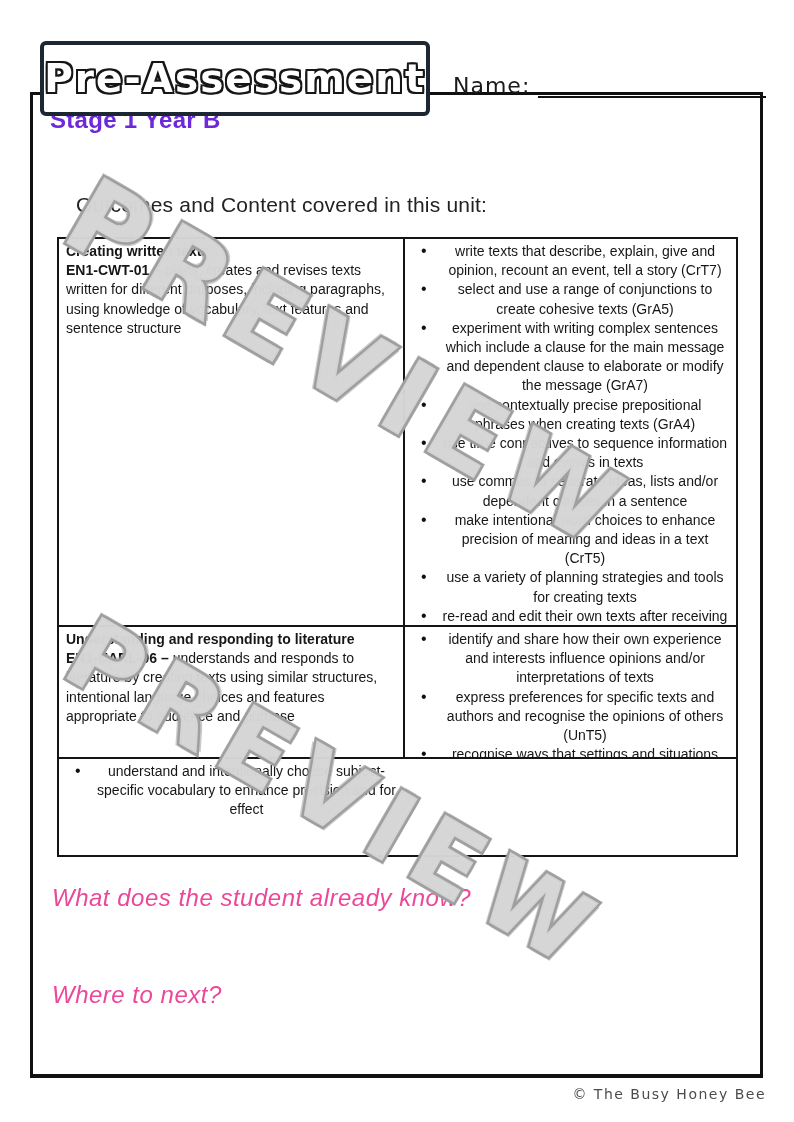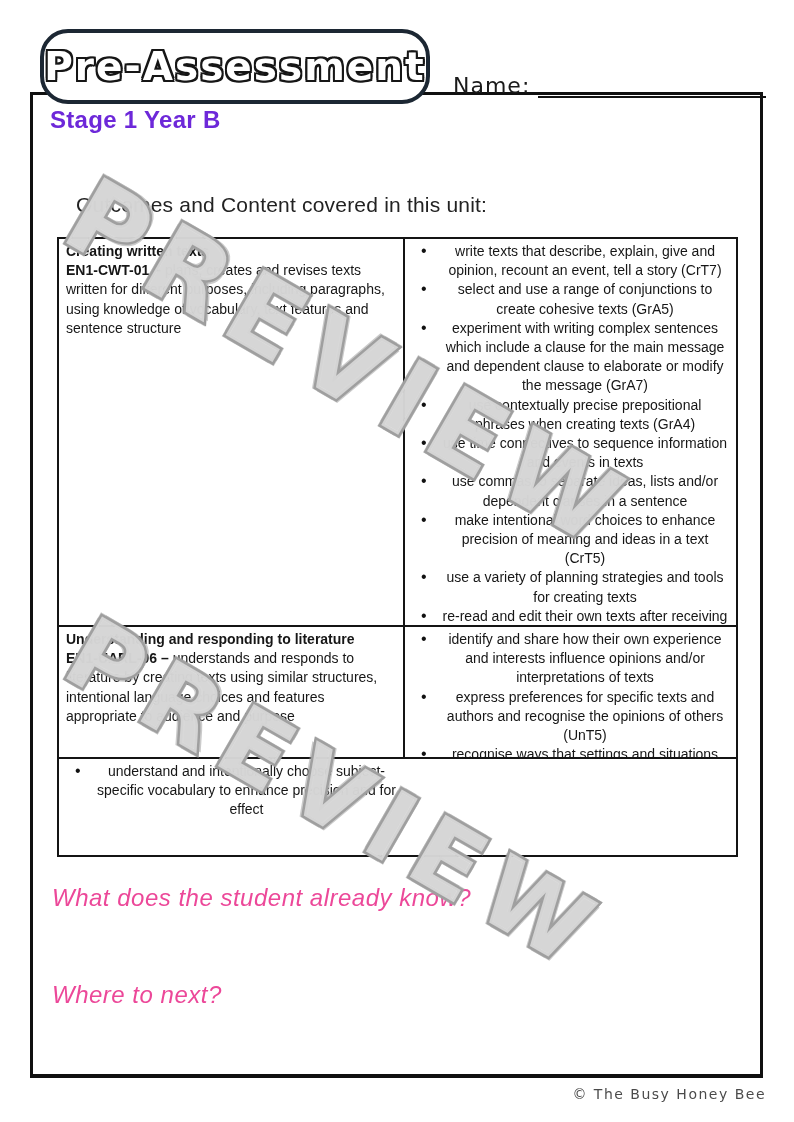--- a/index.html
+++ b/index.html
@@ -11,22 +11,22 @@
   .page { position:absolute; inset:0; background:#ffffff; }
 
   
   .frame {
     position:absolute; left:30px; top:92px; width:733px; height:986px;
     border:3px solid #101010; border-bottom-width:4px;
   }
 
   
   .banner {
-    position:absolute; left:40px; top:29px; width:390px; height:75px;
-    background:#ffffff; border:4px solid #1c2733; border-radius:28px;
+    position:absolute; left:40px; top:41px; width:390px; height:75px;
+    background:#ffffff; border:4px solid #1c2733; border-radius:6px;
     display:flex; align-items:center; justify-content:center; z-index:4;
   }
   .banner-title {
     font-family:"DejaVu Sans", sans-serif; font-weight:bold; font-size:39px;
     letter-spacing:2px; color:#ffffff;
     text-shadow:
       -2px -2px 0 #161616, 2px -2px 0 #161616, -2px 2px 0 #161616, 2px 2px 0 #161616,
       -2px 0 0 #161616, 2px 0 0 #161616, 0 -2px 0 #161616, 0 2px 0 #161616;
   }
 

